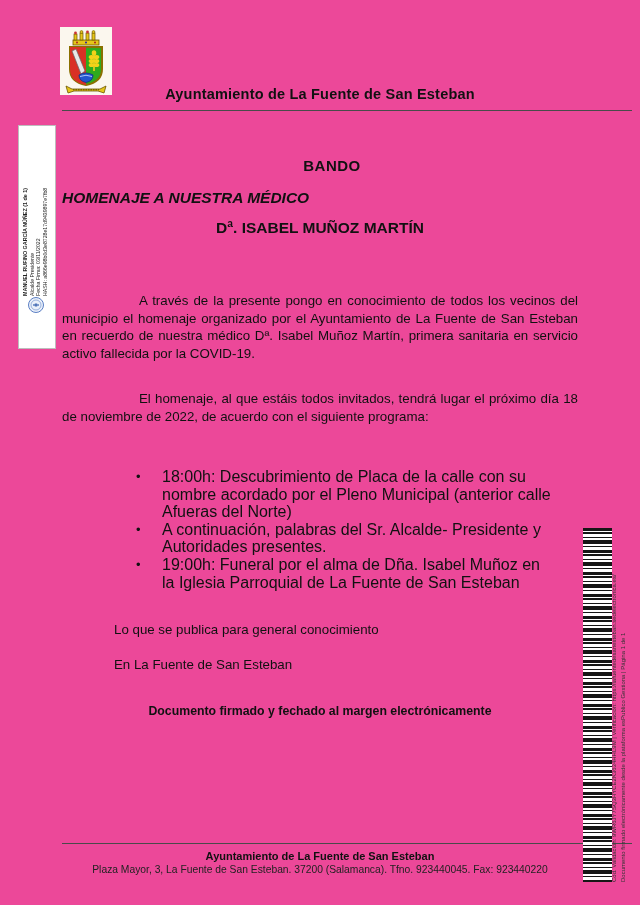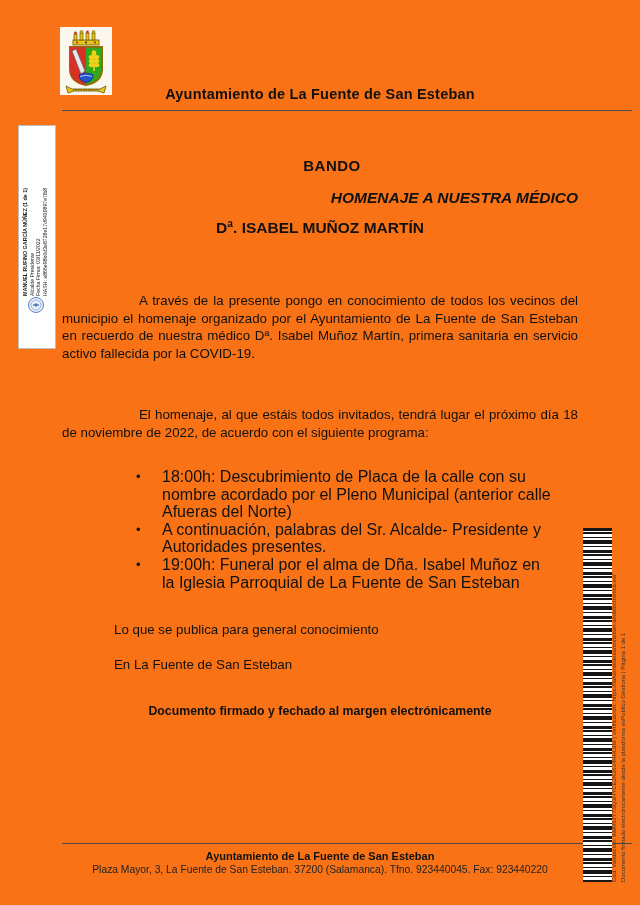--- a/index.html
+++ b/index.html
@@ -1,42 +1,42 @@
 <!DOCTYPE html>
 <html><head>
 <meta charset="utf-8">
 <style>
   html,body{margin:0;padding:0;background:#ffffff;}
   .page{
-    position:relative;width:640px;height:905px;background:#f97316;
+    position:relative;width:640px;height:905px;background:#ec4899;
     font-family:"Liberation Sans",sans-serif;color:#111;overflow:hidden;
   }
   
   .logo-box{position:absolute;left:60px;top:27px;width:52px;height:68px;background:#fbf7ee;}
   .header-title{position:absolute;left:0;top:86px;width:640px;text-align:center;
     font-size:14.5px;font-weight:bold;letter-spacing:.2px;}
   .header-rule{position:absolute;left:62px;top:110px;width:570px;height:0;border-top:1.5px solid #4a4a4a;}
   
   .sig-box{position:absolute;left:18px;top:125px;width:36px;height:222px;border:1px solid #bdbdbd;background:#fff;}
   .sig-inner{width:222px;height:36px;transform:translate(-50%,-50%) rotate(-90deg);
     position:absolute;left:50%;top:50%;box-sizing:border-box;padding:3px 0 0 52px;}
   .sig-line{font-size:5.2px;line-height:6.6px;color:#222;white-space:nowrap;}
   .sig-line.b{font-weight:bold;font-size:5.4px;}
   .stamp{position:absolute;left:8px;top:170px;width:18px;height:18px;}
   
   .doc-title{position:absolute;left:74px;top:157px;width:516px;text-align:center;
     font-size:15px;font-weight:bold;letter-spacing:.5px;}
-  .doc-sub1{position:absolute;left:62px;top:189px;width:516px;text-align:right;
+  .doc-sub1{position:absolute;left:62px;top:189px;width:516px;text-align:left;
     font-size:15.5px;font-weight:bold;font-style:italic;}
   .doc-sub2{position:absolute;left:62px;top:219px;width:516px;text-align:center;
     font-size:15.5px;font-weight:bold;}
   .para{position:absolute;left:62px;width:516px;font-size:13.3px;line-height:17.6px;
     text-align:justify;text-indent:77px;}
   .p1{top:292px;}
-  .p2{top:406px;}
+  .p2{top:390px;}
   .bullets{position:absolute;left:162px;top:468px;width:392px;margin:0;padding:0;list-style:none;
     font-size:16px;line-height:17.6px;}
   .bullets li{position:relative;margin:0;padding:0;}
   .bullets li::before{content:"•";position:absolute;left:-26px;top:0;font-size:13px;}
   .closing{position:absolute;left:114px;font-size:13.3px;}
   .c1{top:622px;}
   .c2{top:657px;}
   .sig-note{position:absolute;left:62px;top:704px;width:516px;text-align:center;
     font-size:12.3px;font-weight:bold;}
   

